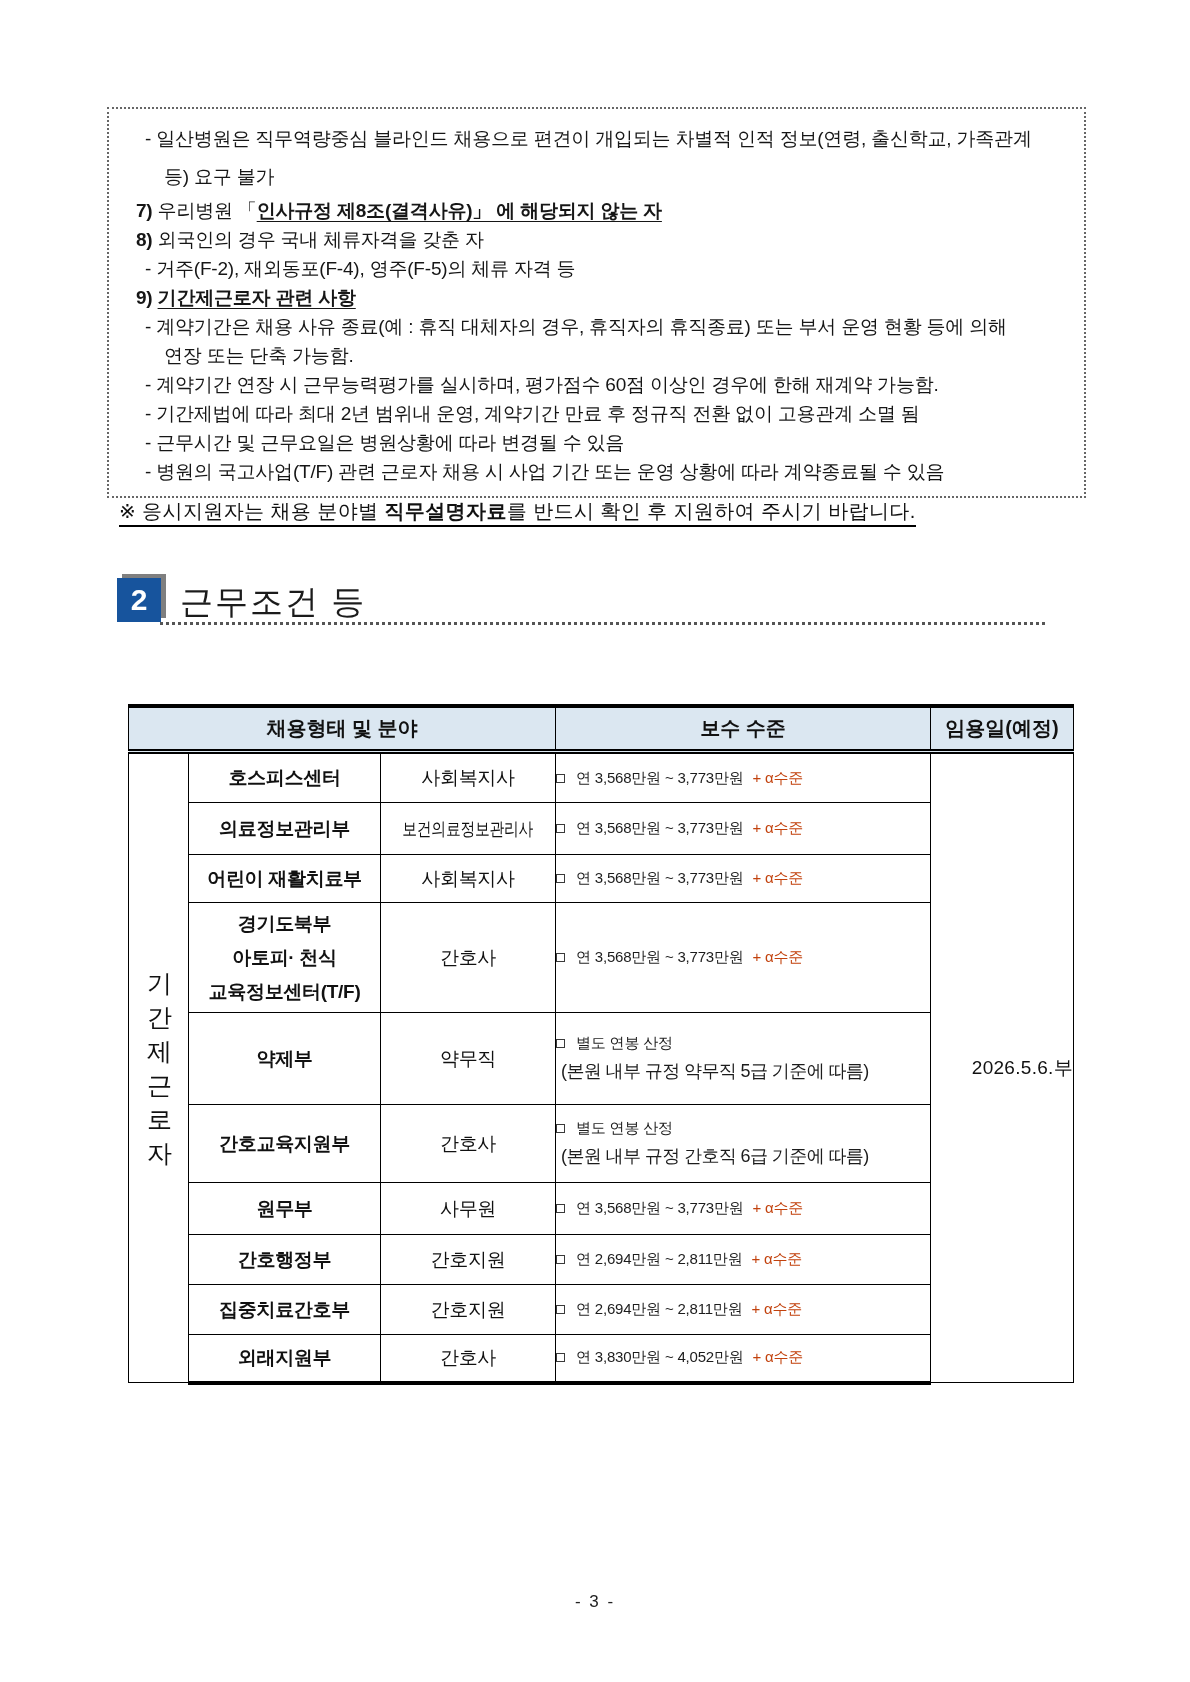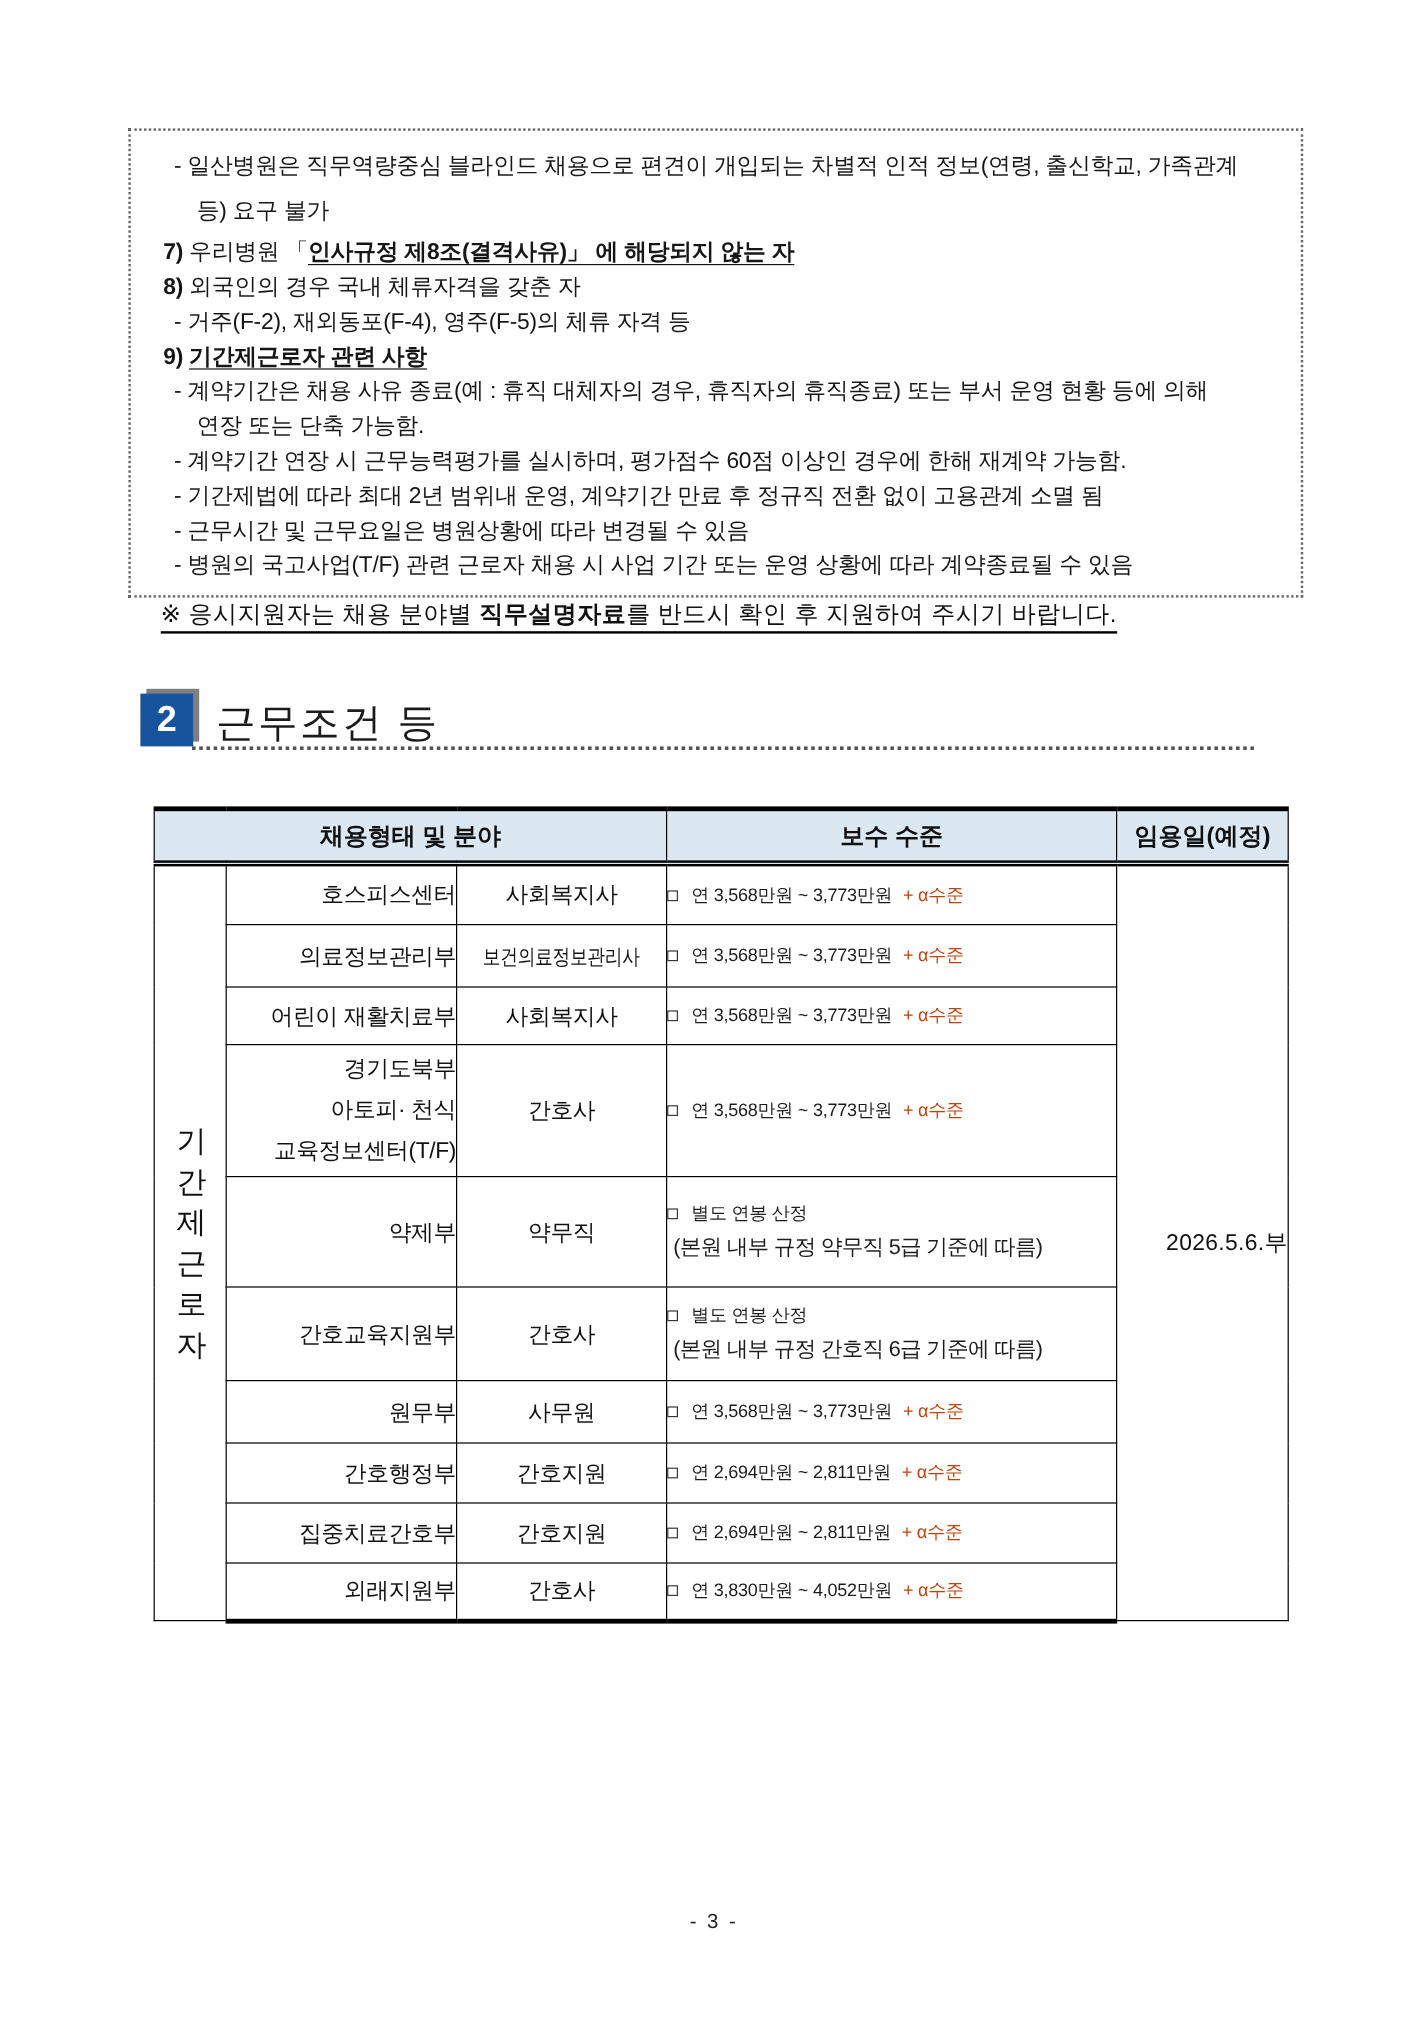--- a/index.html
+++ b/index.html
@@ -14,50 +14,50 @@
   .notice-box p{margin:0;font-size:19px;color:#161616;letter-spacing:-0.2px;}
   .lh-big{height:38px;line-height:38px;}
   .lh-std{height:29px;line-height:29px;}
   .ind-num{padding-left:13px;}
   .ind-dash{padding-left:22px;}
   .ind-cont{padding-left:41px;}
   .b{font-weight:bold;}
   .bu{font-weight:bold;text-decoration:underline;text-underline-offset:4px;}
 
   
-  .caption{position:absolute;left:134px;top:498px;font-size:20px;letter-spacing:0.4px;}
+  .caption{position:absolute;left:119px;top:498px;font-size:20px;letter-spacing:0.4px;}
   .caption .u{border-bottom:2px solid #000;padding-bottom:3px;}
 
   
   .sec-badge{
     position:absolute;left:117px;top:578px;width:44px;height:44px;background:#17549d;
     box-shadow:5px -4px 0 0 #7f7f7f;
     color:#fff;font-size:30px;font-weight:bold;text-align:center;line-height:44px;
   }
   .sec-title{position:absolute;left:180px;top:580px;font-size:33px;color:#1b1b1b;letter-spacing:2px;}
   .sec-dotline{position:absolute;left:160px;top:596px;width:885px;height:26px;border-bottom:3px dotted #555;}
 
   
   table.cond{
-    position:absolute;left:128px;top:672px;width:945px;
+    position:absolute;left:128px;top:704px;width:945px;
     border-collapse:collapse;table-layout:fixed;
   }
   table.cond th,table.cond td{padding:0;vertical-align:middle;}
   table.cond th{
     background:#dbe7f1;font-size:20px;font-weight:bold;height:41px;text-align:center;
     border-top:4px solid #000;border-bottom:5px double #000;
     border-left:1px solid #000;border-right:1px solid #000;
   }
   th.first{border-left:none;}
   table.cond td{border:1px solid #000;font-size:19px;}
   td.worker{border-left:none;border-bottom:4px solid #000;text-align:center;}
   td.date{border-right:none;border-bottom:4px solid #000;text-align:right;font-size:20px;letter-spacing:0.3px;}
   tr.last td{border-bottom:4px solid #000;}
   .vtext{width:23px;margin:0 auto;word-break:break-all;line-height:34px;font-size:25px;text-align:center;}
-  td.dept{text-align:right;font-weight:normal;letter-spacing:-0.3px;}
+  td.dept{text-align:center;font-weight:bold;letter-spacing:-0.3px;}
   td.dept .dline{line-height:34px;}
   td.job{text-align:center;letter-spacing:-0.3px;}
   .cond-narrow{display:inline-block;transform:scaleX(0.82);transform-origin:center;font-size:18px;white-space:nowrap;}
   td.salary{padding-left:12px;}
   .sal-wrap{display:flex;flex-direction:column;justify-content:center;}
   .sal-line{display:flex;align-items:center;white-space:nowrap;letter-spacing:-0.2px;font-size:15px;color:#1c1c1c;}
   .sq{display:inline-block;width:7px;height:7px;border:1.5px solid #3a3a3a;margin-right:11px;flex:0 0 auto;}
   .alpha{color:#c2410c;margin-left:9px;}
   .sal-note{padding-left:5px;margin-top:6px;font-size:18px;letter-spacing:-0.6px;white-space:nowrap;color:#1c1c1c;}
 

